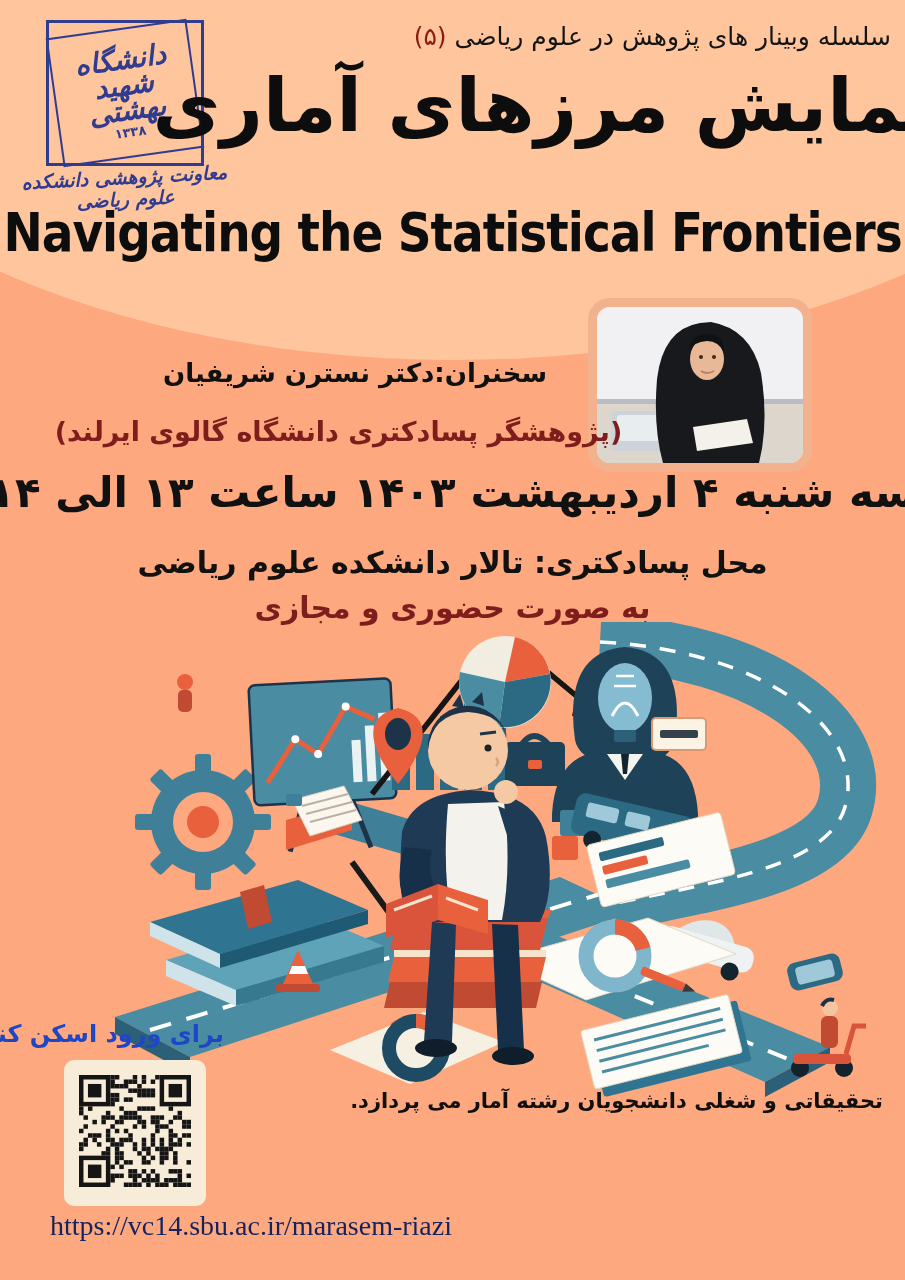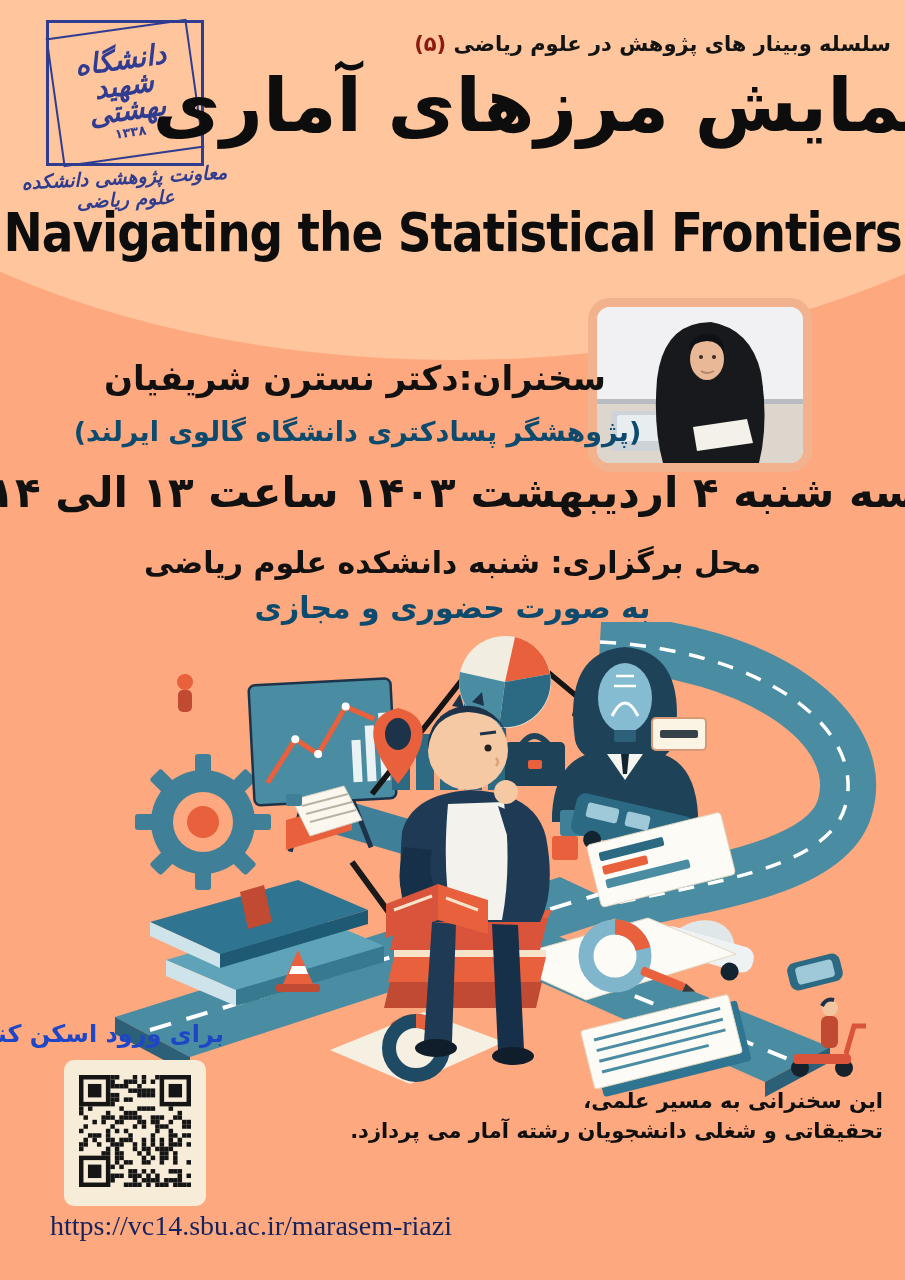--- a/index.html
+++ b/index.html
@@ -14,31 +14,31 @@
 
   .top-ellipse{left:-250px;top:-390px;width:1410px;height:750px;background:#FFC59C;border-radius:50%;}
 
   
   .logo{left:46px;top:20px;width:152px;height:140px;border:3px solid #2F3C8F;background:transparent;display:flex;align-items:center;justify-content:center;}
   .logo-inner{width:138px;height:126px;border:2px solid #2F3C8F;display:flex;flex-direction:column;align-items:center;justify-content:center;color:#2F3C8F;font-weight:bold;font-style:italic;transform:rotate(-8deg);line-height:0.92;}
   .logo-inner .l{font-size:28px;}
   .logo-inner .yr{font-size:13px;font-style:normal;margin-top:3px;letter-spacing:2px;}
   .logo-sub{left:4px;top:166px;width:242px;text-align:center;color:#2F3C8F;font-weight:bold;font-style:italic;font-size:19px;transform:rotate(-3deg);}
 
-  .series{top:32px;right:14px;font-size:21px;font-weight:bold;color:#141414;white-space:nowrap;}
+  .series{top:22px;right:14px;font-size:25px;font-weight:normal;color:#141414;white-space:nowrap;}
   .series .num{color:#8B1A10;}
 
   .title-fa{top:62px;left:210px;width:695px;font-size:74px;font-weight:bold;color:#0d0d0d;}
   .title-en{top:202px;left:0;width:905px;font-size:47px;font-weight:bold;color:#0d0d0d;letter-spacing:-1px;transform:scaleY(1.12);transform-origin:top;}
 
-  .speaker-line{top:358px;left:40px;width:630px;font-size:34px;font-weight:bold;color:#111;}
-  .speaker-aff{top:416px;left:35px;width:645px;font-size:27px;font-weight:bold;color:#0c4a6e;}
+  .speaker-line{top:358px;left:40px;width:630px;font-size:26px;font-weight:bold;color:#111;}
+  .speaker-aff{top:416px;left:16px;width:645px;font-size:27px;font-weight:bold;color:#7f1d1d;}
   .date-line{top:468px;left:0;width:905px;font-size:42px;font-weight:bold;color:#111;}
   .venue-line{top:545px;left:0;width:905px;font-size:30px;font-weight:bold;color:#111;}
-  .format-line{top:590px;left:0;width:905px;font-size:30px;font-weight:bold;color:#0c4a6e;}
+  .format-line{top:590px;left:0;width:905px;font-size:30px;font-weight:bold;color:#7f1d1d;}
 
   .photo{left:588px;top:298px;width:206px;height:156px;border:9px solid #F2B28D;border-radius:22px;overflow:hidden;background:#e9e9ec;}
 
   .illustration{left:0;top:622px;width:905px;height:480px;}
 
   .qr-caption{left:28px;top:1020px;width:196px;text-align:center;font-size:24px;font-weight:bold;color:#1E47C7;white-space:nowrap;}
   .qr-card{left:64px;top:1060px;width:142px;height:146px;background:#F6ECD8;border-radius:10px;display:flex;align-items:center;justify-content:center;}
   .url{left:22px;top:1210px;font-family:"Liberation Serif","DejaVu Serif",serif;font-size:28px;color:#13235F;white-space:nowrap;margin-left:28px;}
 
   .description{right:22px;top:1086px;width:640px;text-align:right;font-size:21px;font-weight:bold;color:#101010;line-height:30px;}
@@ -80,21 +80,21 @@
     <circle cx="104" cy="50" r="2" fill="#3a2a20"></circle>
     <circle cx="117" cy="50" r="2" fill="#3a2a20"></circle>
     <path d="M104 64 Q110 68 117 64" stroke="#b4846a" stroke-width="2" fill="none"></path>
     <path d="M96 120 L150 112 L156 136 L100 144 Z" fill="#f4f1ea"></path>
   </svg>
 </div>
 
 <div class="abs speaker-line center-row rtl">سخنران:دکتر نسترن شریفیان</div>
 <div class="abs speaker-aff center-row rtl">(پژوهشگر پسادکتری دانشگاه گالوی ایرلند)</div>
 <div class="abs date-line center-row rtl">سه شنبه ۴ اردیبهشت ۱۴۰۳ ساعت ۱۳ الی ۱۴</div>
-<div class="abs venue-line center-row rtl">محل برگزاری: شنبه دانشکده علوم ریاضی</div>
+<div class="abs venue-line center-row rtl">محل پسادکتری: تالار دانشکده علوم ریاضی</div>
 <div class="abs format-line center-row rtl">به صورت حضوری و مجازی</div>
 
 <svg class="abs illustration" viewBox="0 0 905 480">
 
   <g>
     <path d="M600,20 C760,28 868,105 845,185 C827,248 700,262 612,282" stroke="#4A8CA2" stroke-width="56" fill="none"></path>
     <path d="M600,20 C760,28 868,105 845,185 C827,248 700,262 612,282" stroke="#ffffff" stroke-width="3.5" fill="none" stroke-dasharray="16 14"></path>
     <polygon points="300,165 470,215 470,252 300,202" fill="#3F7F97"></polygon>
     <polygon points="115,395 560,255 635,290 190,435" fill="#4A8CA2"></polygon>
     <polygon points="115,395 190,435 190,452 115,412" fill="#2C6078"></polygon>
@@ -507,15 +507,14 @@
         <rect fill="#F6ECD8" x="76" y="4" width="20" height="20"></rect>
         <rect x="80" y="8" width="12" height="12"></rect>
         <rect x="0" y="72" width="28" height="28"></rect>
         <rect fill="#F6ECD8" x="4" y="76" width="20" height="20"></rect>
         <rect x="8" y="80" width="12" height="12"></rect>
       </svg></div>
 </div>
 <div class="abs url">https://vc14.sbu.ac.ir/marasem-riazi</div>
 
 <div class="abs description rtl">
-  <div>این سخنرانی به مسیر علمی،</div>
   <div>تحقیقاتی و شغلی دانشجویان رشته آمار می پردازد.</div>
 </div>
 
 </body></html>

